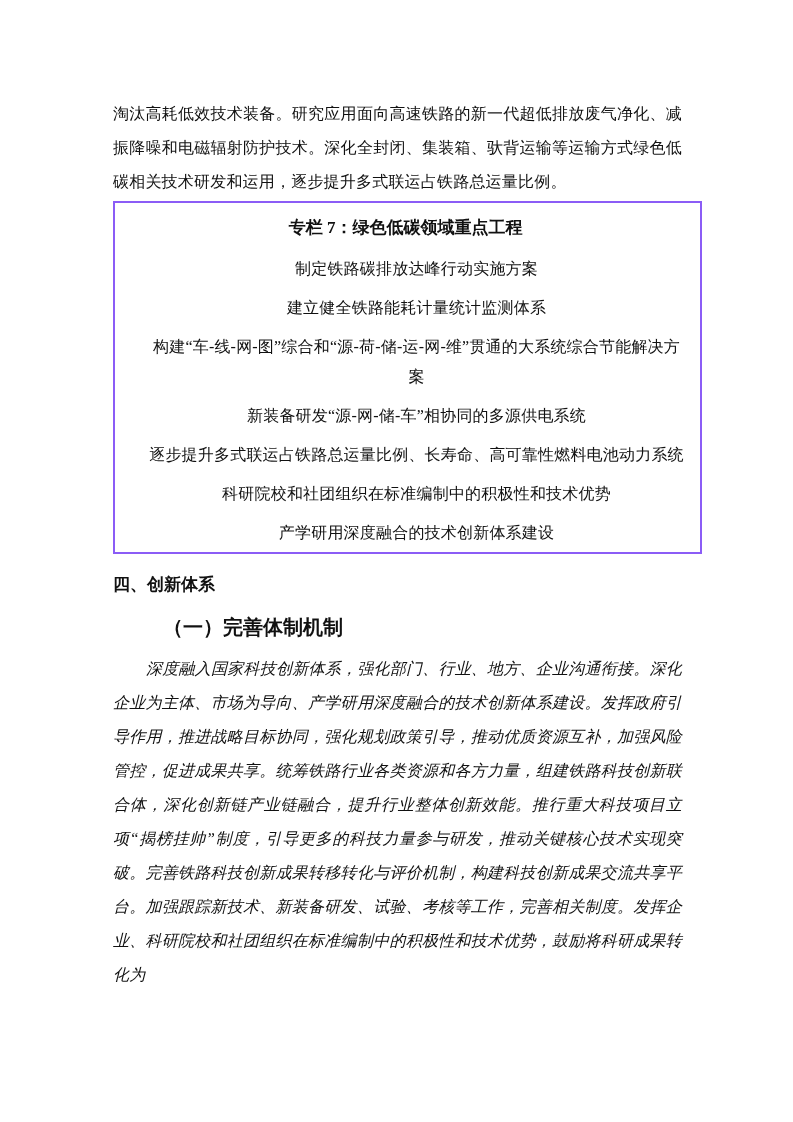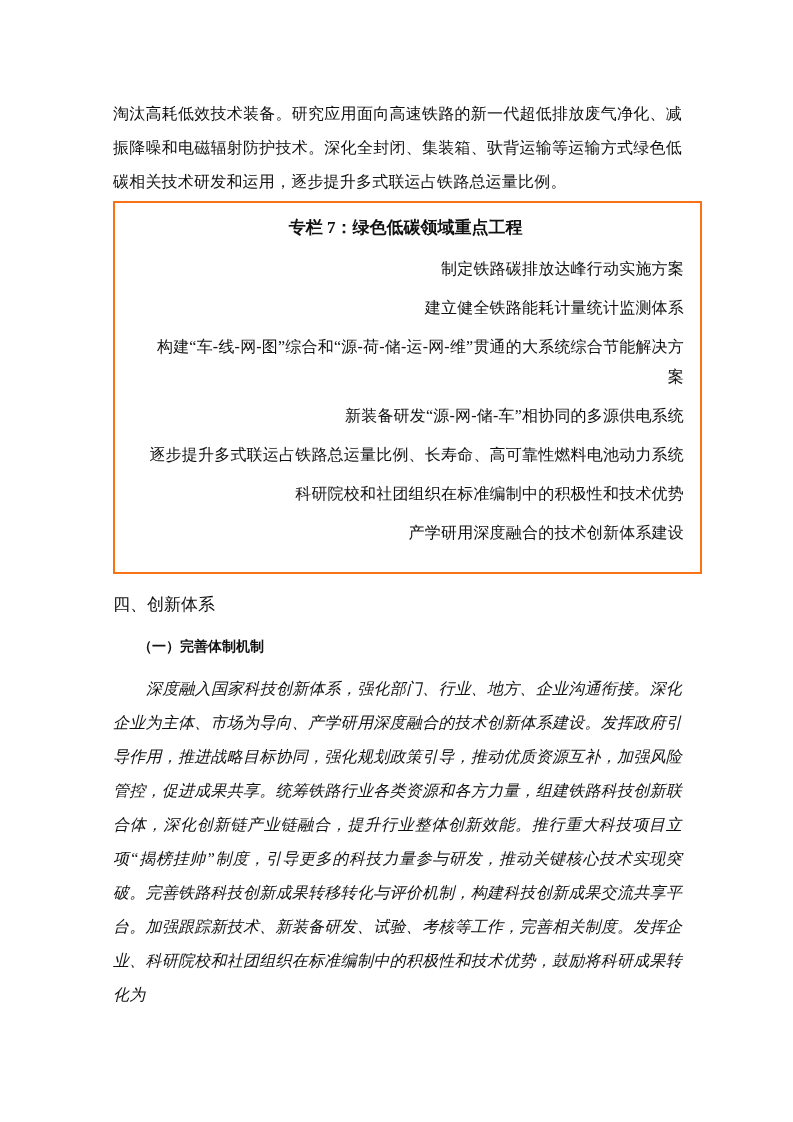--- a/index.html
+++ b/index.html
@@ -23,49 +23,49 @@
     margin-top: 97px;
     width: 569px;
     font-size: 16px;
     line-height: 34px;
     text-align: justify;
     letter-spacing: 0.2px;
   }
   .highlight-box {
     margin-top: 2px;
     width: 589px;
-    border: 2px solid #f97316;
-    padding: 6px 16px 24px 12px;
+    border: 2px solid #8b5cf6;
+    padding: 6px 16px 4px 12px;
     background: #ffffff;
   }
   .box-title {
     font-size: 17px;
     font-weight: bold;
     text-align: center;
     line-height: 34px;
     margin-top: 2px;
   }
   .box-item {
     font-size: 16px;
     line-height: 30px;
     margin-top: 9px;
     padding-left: 22px;
-    text-align: right;
+    text-align: center;
     letter-spacing: 0.2px;
   }
   .section-heading {
     margin-top: 16px;
     font-size: 17px;
-    font-weight: normal;
+    font-weight: bold;
     line-height: 30px;
   }
   .subsection-heading {
     margin-top: 12px;
-    margin-left: 25px;
-    font-size: 14px;
+    margin-left: 50px;
+    font-size: 20px;
     font-weight: bold;
     line-height: 30px;
   }
   .body-para {
     margin-top: 10px;
     width: 569px;
     font-size: 16px;
     line-height: 34px;
     text-align: justify;
     text-indent: 33px;

